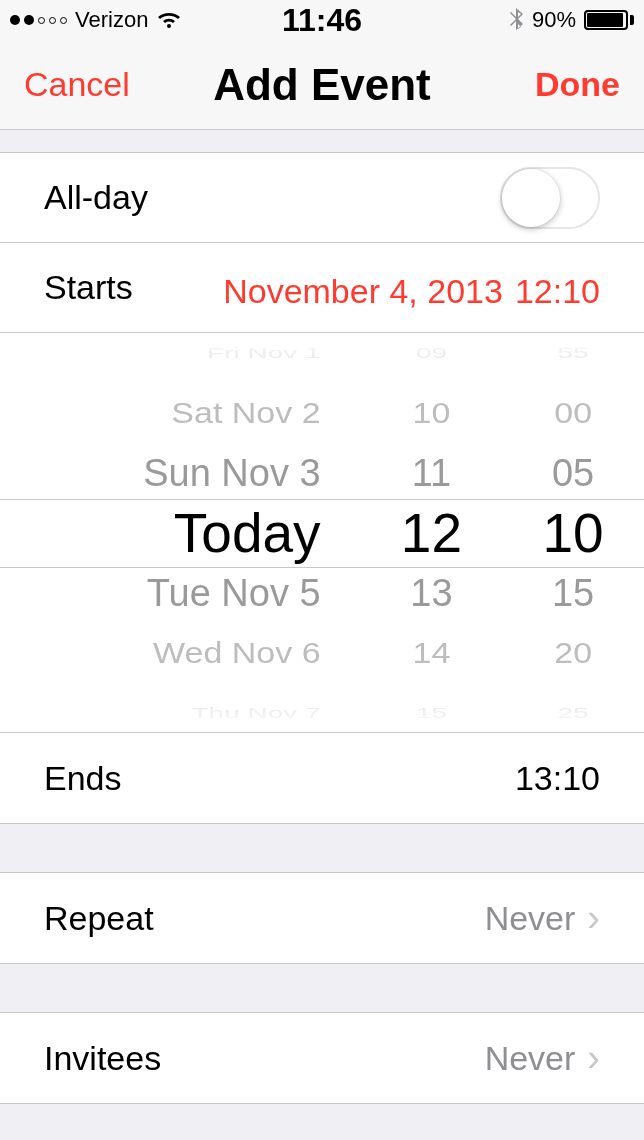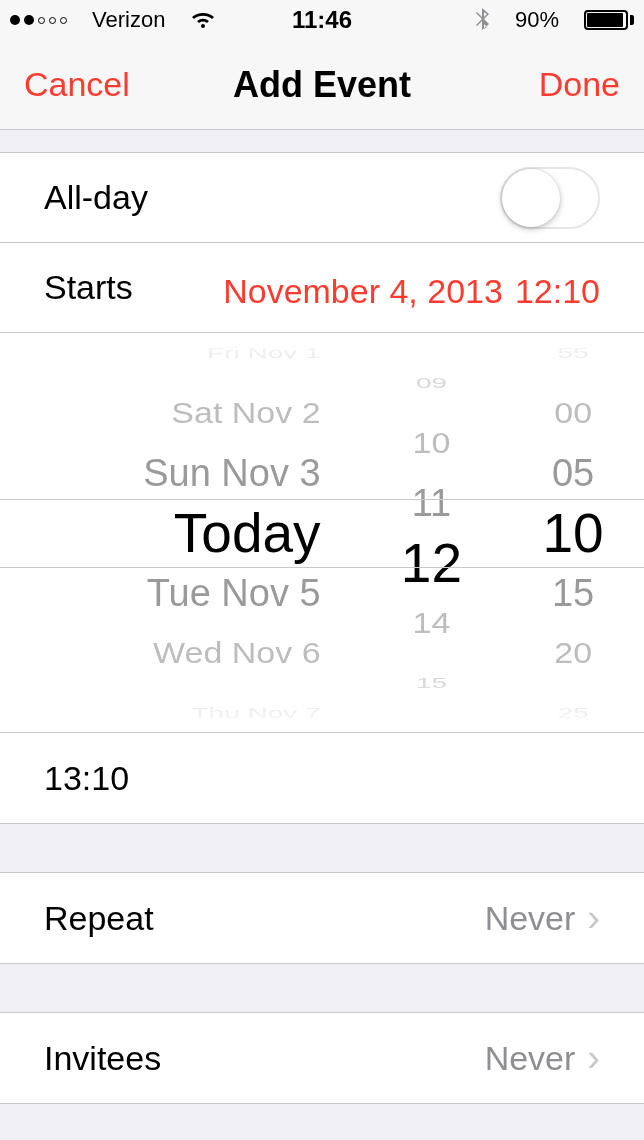--- a/index.html
+++ b/index.html
@@ -14,22 +14,22 @@
   .statusbar {
     height: 40px;
     background: #f7f7f7;
     display: flex;
     align-items: center;
     justify-content: space-between;
     padding: 0 10px;
     font-size: 22px;
     font-weight: 500;
   }
-  .sb-left, .sb-right { display: flex; align-items: center; gap: 25px; }
-  .sb-center { position: absolute; left: 0; right: 0; text-align: center; font-size: 24px; font-weight: 600; }
+  .sb-left, .sb-right { display: flex; align-items: center; gap: 8px; }
+  .sb-center { position: absolute; left: 0; right: 0; text-align: center; font-size: 32px; font-weight: 600; }
   .dots { display: flex; gap: 4px; align-items: center; }
   .dot { width: 10px; height: 10px; border-radius: 50%; background: #000; }
   .dot.empty { background: transparent; border: 1.5px solid #000; width: 7px; height: 7px; }
   .wifi-icon svg, .bt-icon svg { display: block; }
   .battery {
     display: inline-flex; align-items: center; gap: 2px;
   }
   .batt-body {
     width: 44px; height: 20px; border: 2px solid #000; border-radius: 4px; position: relative;
   }
@@ -43,24 +43,24 @@
     display: flex;
     align-items: center;
     justify-content: space-between;
     padding: 0 24px;
   }
   .nav-left, .nav-right {
     color: #ff3b30;
     font-size: 34px;
     font-weight: 400;
   }
-  .nav-right { font-weight: 400; }
+  .nav-right { font-weight: 700; }
   .nav-title {
     color: #000;
-    font-size: 36px;
+    font-size: 44px;
     font-weight: 600;
     position: absolute;
     left: 0; right: 0;
     text-align: center;
     pointer-events: none;
   }
 
   .spacer { height: 22px; background: #efeff4; }
 
   .group { background: #fff; border-top: 1px solid #c8c7cc; border-bottom: 1px solid #c8c7cc; }
@@ -228,20 +228,21 @@
 
       </div>
     </div>
     <div class="picker-col col-hour">
       <div class="picker-list">
 
         <div class="pitem d3">09</div>
         <div class="pitem d2">10</div>
         <div class="pitem d1">11</div>
         <div class="pitem sel">12</div>
+        <div class="pitem d1">13</div>
         <div class="pitem d2">14</div>
         <div class="pitem d3">15</div>
 
       </div>
     </div>
     <div class="picker-col col-min">
       <div class="picker-list">
 
         <div class="pitem d3">55</div>
         <div class="pitem d2">00</div>
@@ -250,20 +251,21 @@
         <div class="pitem d1">15</div>
         <div class="pitem d2">20</div>
         <div class="pitem d3">25</div>
 
       </div>
     </div>
     <div class="picker-fade-bot"></div>
   </div>
 
   <div class="row">
+    <span class="label">Ends</span>
     <span class="value black">13:10</span>
   </div>
 
 </div>
 
 <div class="spacer" style="height:48px"></div>
 
 <div class="group">
   <div class="row">
     <span class="label">Repeat</span>

